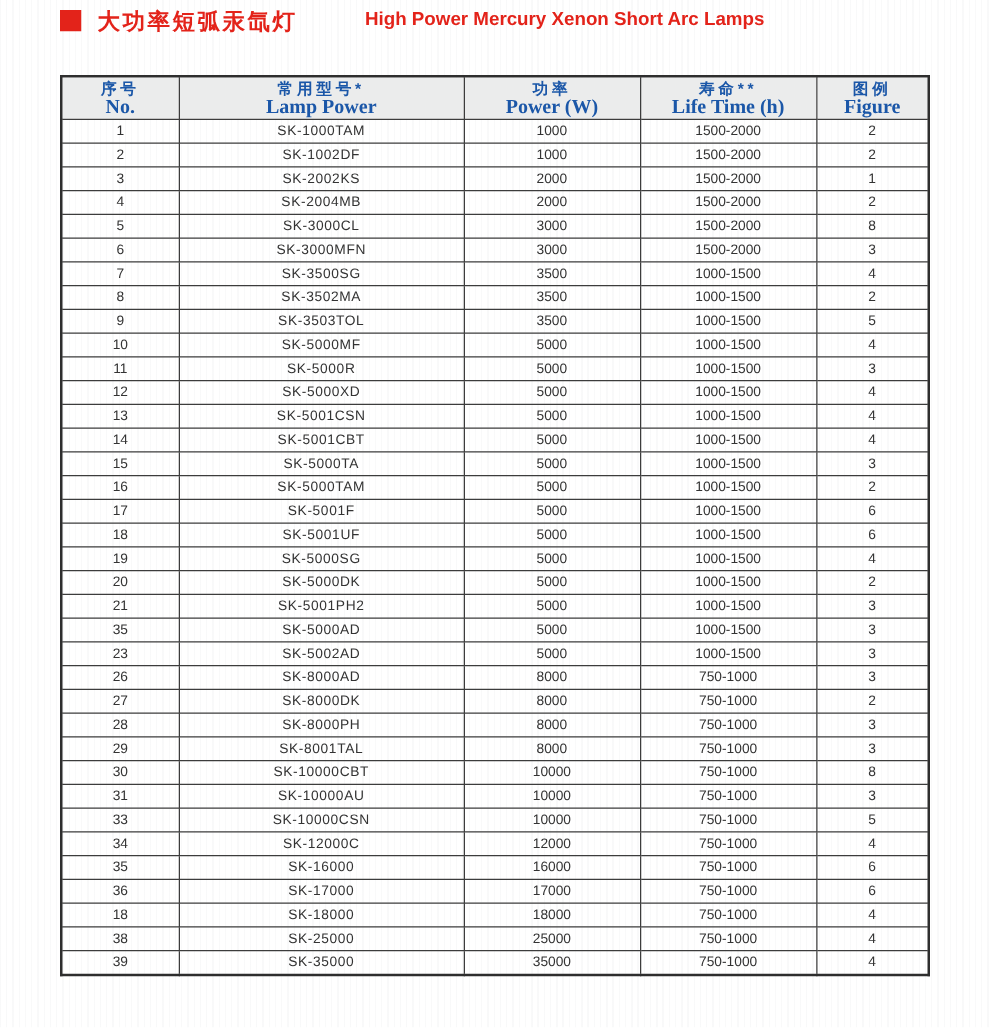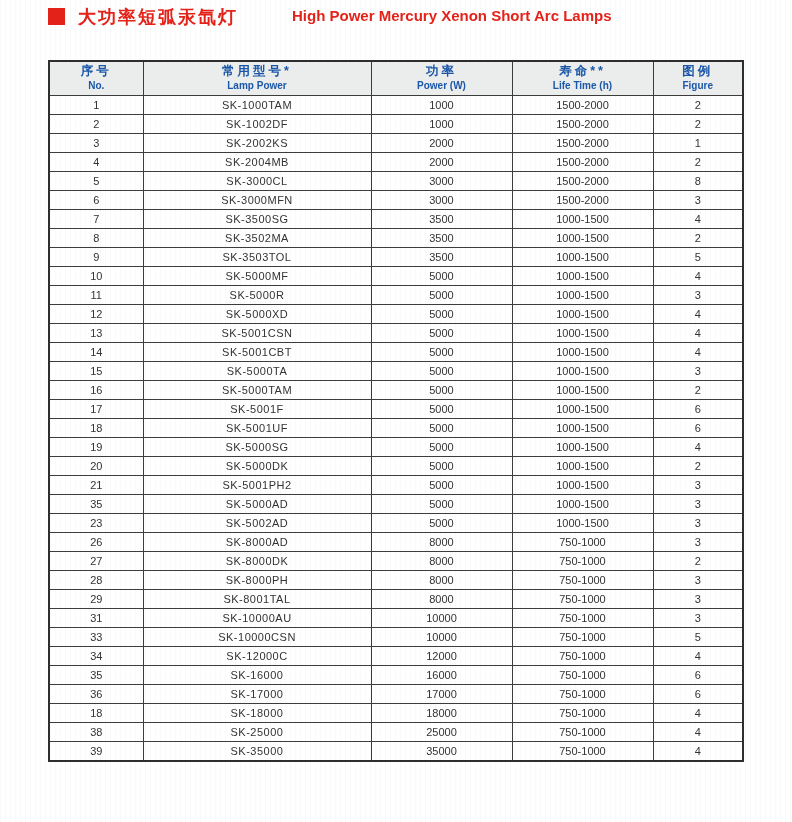--- a/index.html
+++ b/index.html
@@ -54,21 +54,21 @@
     white-space: nowrap;
   }
   .lamp-table thead th {
     height: 34px;
     background: #ebecec;
     color: var(--header-blue, #1b57a8);
     font-weight: bold;
     padding: 2px 0;
   }
   .th-zh { display: block; font-size: 12.5px; letter-spacing: 3px; line-height: 15px; }
-  .th-en { display: block; font-size: 10px; letter-spacing: 0; line-height: 13px; }
+  .th-en { display: block; font-size: 16px; letter-spacing: 0; line-height: 13px; font-family: Liberation Serif, serif; }
   .lamp-table tbody td {
     height: 18px;
     font-size: 11px;
     color: #333333;
     background: transparent;
     line-height: 18px;
   }
   .lamp-table tbody td.cell-model { letter-spacing: 0.5px; }
 </style>
 </head>
@@ -324,20 +324,27 @@
     </tr>
 
     <tr>
       <td class="cell-no">29</td>
       <td class="cell-model">SK-8001TAL</td>
       <td class="cell-power">8000</td>
       <td class="cell-life">750-1000</td>
       <td class="cell-figure">3</td>
     </tr>
 
+    <tr>
+      <td class="cell-no">30</td>
+      <td class="cell-model">SK-10000CBT</td>
+      <td class="cell-power">10000</td>
+      <td class="cell-life">750-1000</td>
+      <td class="cell-figure">8</td>
+    </tr>
 
     <tr>
       <td class="cell-no">31</td>
       <td class="cell-model">SK-10000AU</td>
       <td class="cell-power">10000</td>
       <td class="cell-life">750-1000</td>
       <td class="cell-figure">3</td>
     </tr>
 
 

